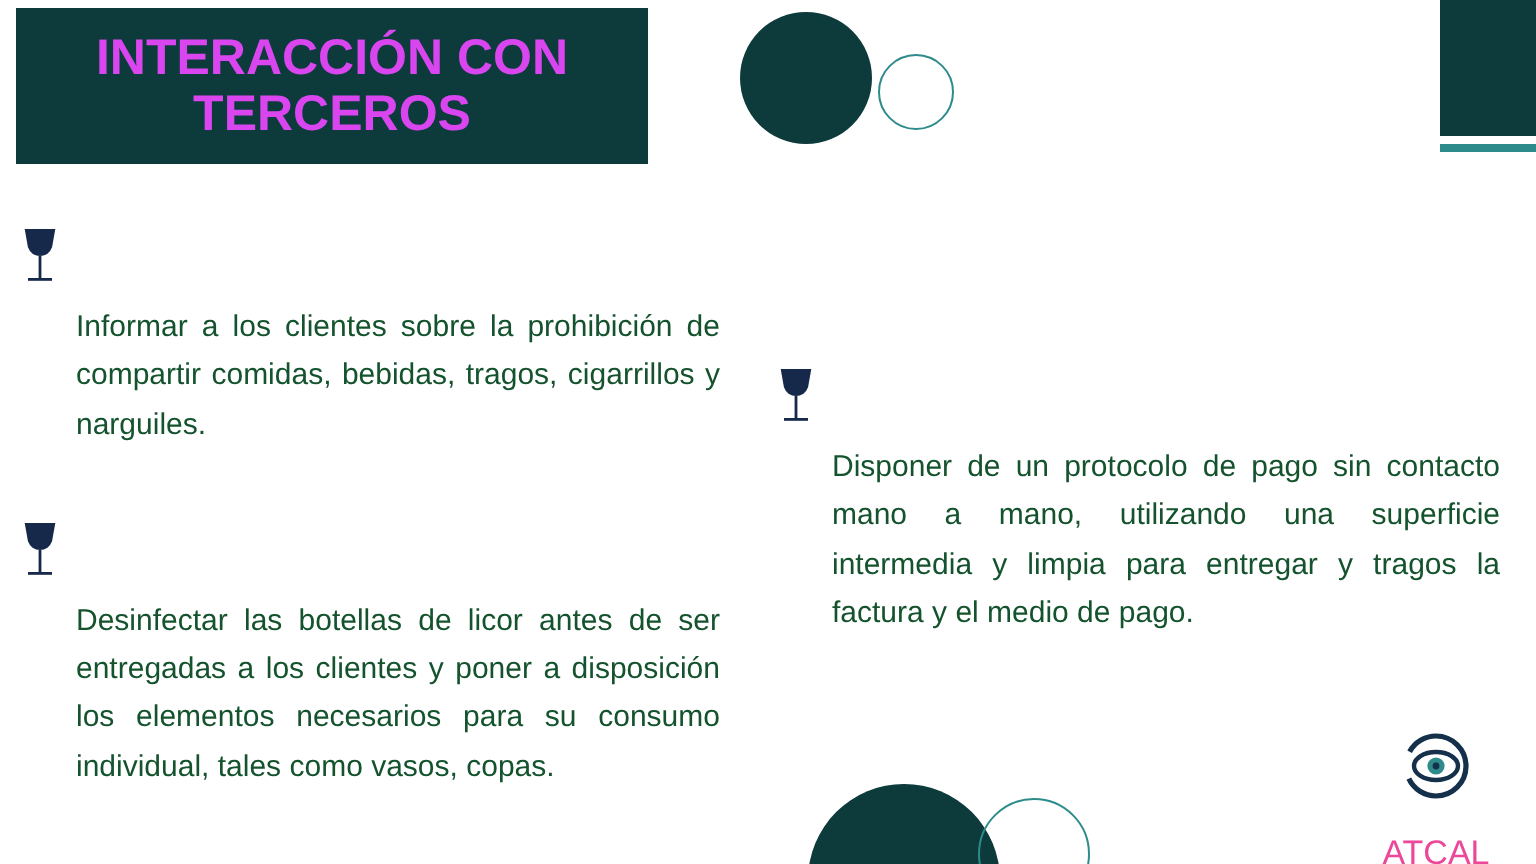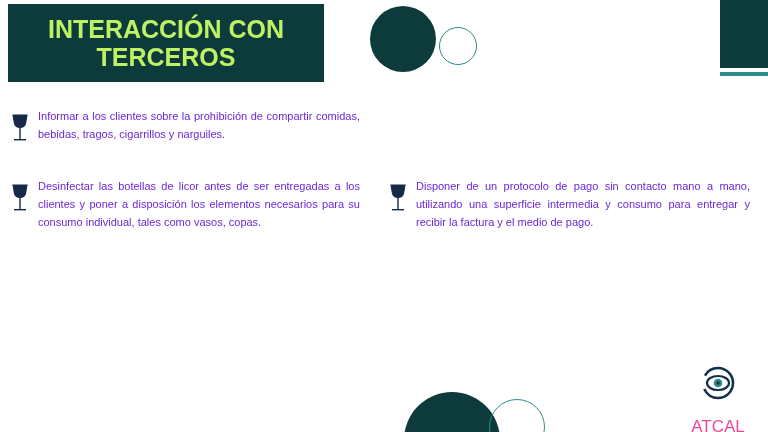--- a/index.html
+++ b/index.html
@@ -23,21 +23,21 @@
     width: 316px;
     height: 78px;
     background: #0d3b3b;
     display: flex;
     align-items: center;
     justify-content: center;
     box-sizing: border-box;
     padding: 2px 10px;
   }
   .title-text {
-    color: #bef264;
+    color: #d946ef;
     font-weight: bold;
     font-size: 25px;
     line-height: 1.12;
     text-align: center;
     letter-spacing: 0px;
   }
 
   .deco-circle-filled {
     position: absolute;
     left: 370px;
@@ -153,25 +153,26 @@
     align-items: flex-start;
     margin-bottom: 22px;
   }
   .glass-icon {
     flex: 0 0 auto;
     width: 22px;
     margin-right: 6px;
     padding-top: 6px;
   }
   .bullet-text {
-    font-size: 11px;
+    font-size: 15px;
     line-height: 1.62;
-    color: #6d28d9;
+    color: #14532d;
     text-align: justify;
     text-justify: inter-word;
+    margin-top: 44px;
   }
   .col-right .bullet-text { text-align: justify; }
 
   .spacer-1 { height: 8px; }
   .spacer-2 { height: 70px; }
 </style>
 </head>
 <body>
 
 <div class="title-box">
@@ -228,21 +229,21 @@
 
     <div class="bullet-item">
       <span class="glass-icon">
         <svg width="20" height="30" viewBox="0 0 20 30" xmlns="http://www.w3.org/2000/svg">
           <path d="M3 1 H17 L15.5 9.5 A5.8 5.8 0 0 1 4.5 9.5 Z" fill="#16294a"></path>
           <path d="M3 1 H17 L15.5 9.5 A5.8 5.8 0 0 1 4.5 9.5 Z" fill="none" stroke="#16294a" stroke-width="1.1"></path>
           <rect x="9.3" y="14" width="1.4" height="11" fill="#16294a"></rect>
           <rect x="4" y="25" width="12" height="1.4" fill="#16294a"></rect>
         </svg>
       </span>
-      <div class="bullet-text">Disponer de un protocolo de pago sin contacto mano a mano, utilizando una superficie intermedia y consumo para entregar y recibir la factura y el medio de pago.</div>
+      <div class="bullet-text">Disponer de un protocolo de pago sin contacto mano a mano, utilizando una superficie intermedia y limpia para entregar y tragos la factura y el medio de pago.</div>
     </div>
 
   </div>
 
 </div>
 
 <div class="logo">
   <div class="logo-mark">
     <svg width="34" height="34" viewBox="0 0 34 34" xmlns="http://www.w3.org/2000/svg">
       <path d="M17 2 A15 15 0 0 1 32 17 A15 15 0 0 1 17 32 A15 15 0 0 1 2 17 A15 15 0 0 1 17 2 Z" fill="none" stroke="#14304a" stroke-width="2.6" stroke-dasharray="64 14"></path>

